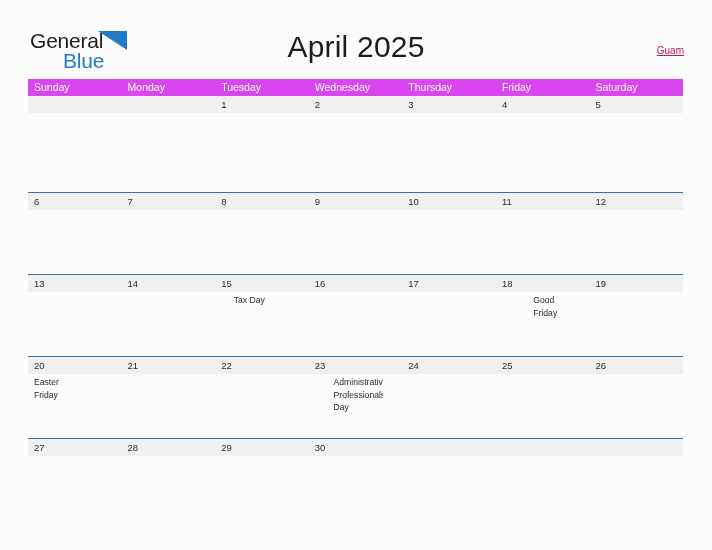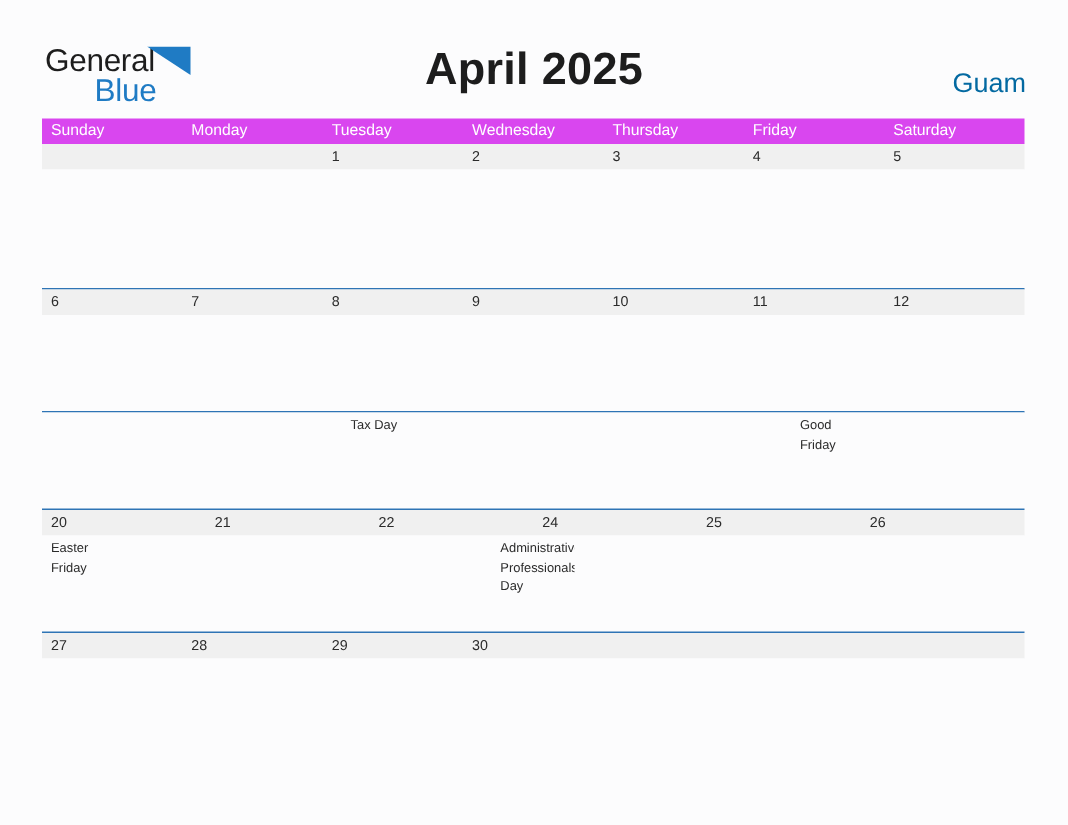--- a/index.html
+++ b/index.html
@@ -61,32 +61,33 @@
   }
 
   
   .month-title {
     position: absolute;
     left: 0;
     right: 0;
     top: 30px;
     text-align: center;
     font-size: 30px;
-    font-weight: 700;
+    font-weight: 400;
     color: #1d1d1d;
     letter-spacing: 0.2px;
   }
 
   
   .location {
     position: absolute;
     right: 28px;
     top: 45px;
-    font-size: 18px;
-    color: #0369a1;
+    font-size: 10px;
+    color: #be185d;
+    text-decoration: underline;
   }
 
   
   .calendar {
     position: absolute;
     left: 28px;
     top: 79px;
     width: 655px;
   }
 
@@ -209,39 +210,49 @@
           <div class="body-cell"></div>
           <div class="body-cell"></div>
           <div class="body-cell"></div>
           <div class="body-cell"></div>
           <div class="body-cell"></div>
           <div class="body-cell"></div>
           <div class="body-cell"></div>
         </div>
       </div>
       <div class="week-row">
+        <div class="date-band">
+          <div class="date-cell">13</div>
+          <div class="date-cell">14</div>
+          <div class="date-cell">15</div>
+          <div class="date-cell">16</div>
+          <div class="date-cell">17</div>
+          <div class="date-cell">18</div>
+          <div class="date-cell">19</div>
+        </div>
         <div class="body-band" style="height: 64px;">
           <div class="body-cell"></div>
           <div class="body-cell"></div>
           <div class="body-cell">
             <span class="event">Tax Day</span>
           </div>
           <div class="body-cell"></div>
           <div class="body-cell"></div>
           <div class="body-cell">
             <span class="event">Good Friday</span>
           </div>
           <div class="body-cell"></div>
         </div>
       </div>
       <div class="week-row">
         <div class="date-band">
           <div class="date-cell">20</div>
           <div class="date-cell">21</div>
           <div class="date-cell">22</div>
+          <div class="date-cell">23</div>
           <div class="date-cell">24</div>
           <div class="date-cell">25</div>
           <div class="date-cell">26</div>
         </div>
         <div class="body-band" style="height: 64px;">
           <div class="body-cell">
             <span class="event">Easter Friday</span>
           </div>
           <div class="body-cell"></div>
           <div class="body-cell"></div>

